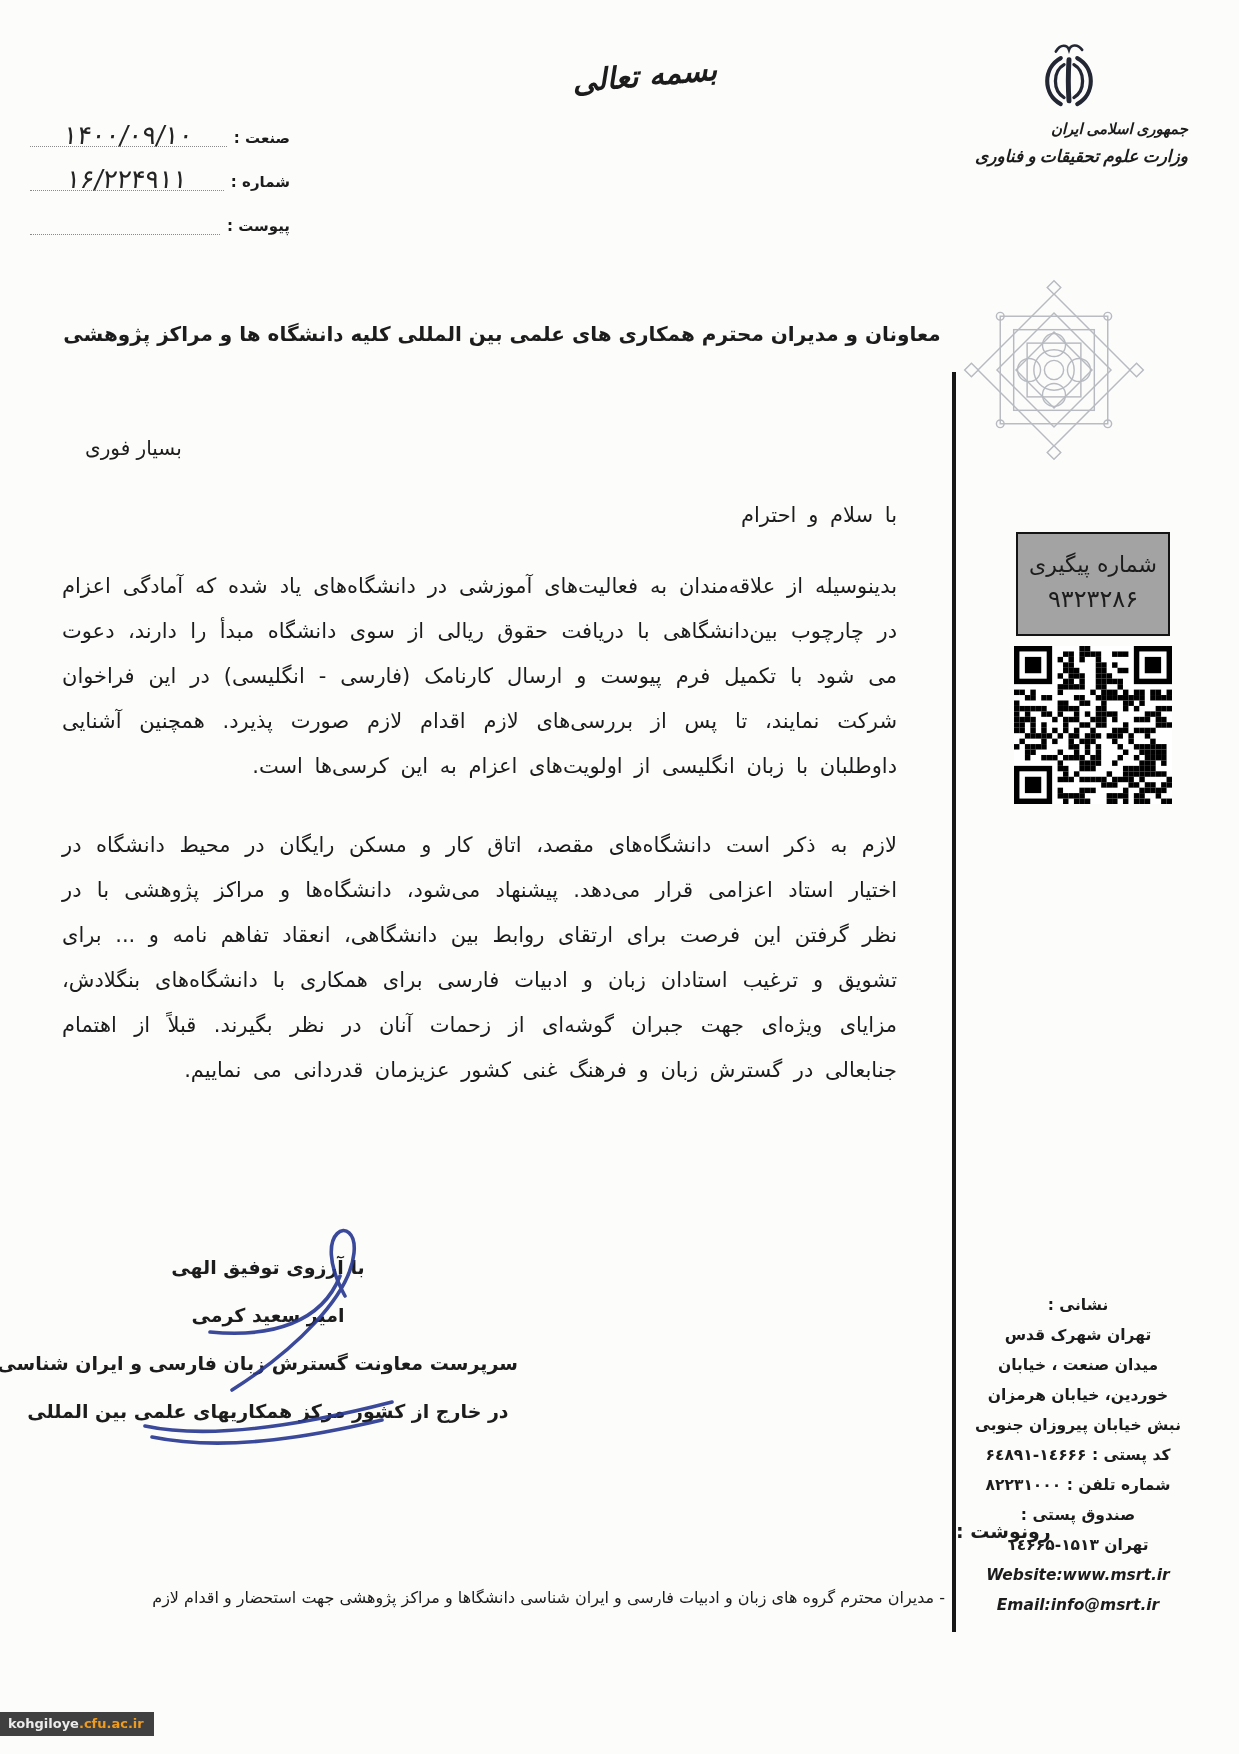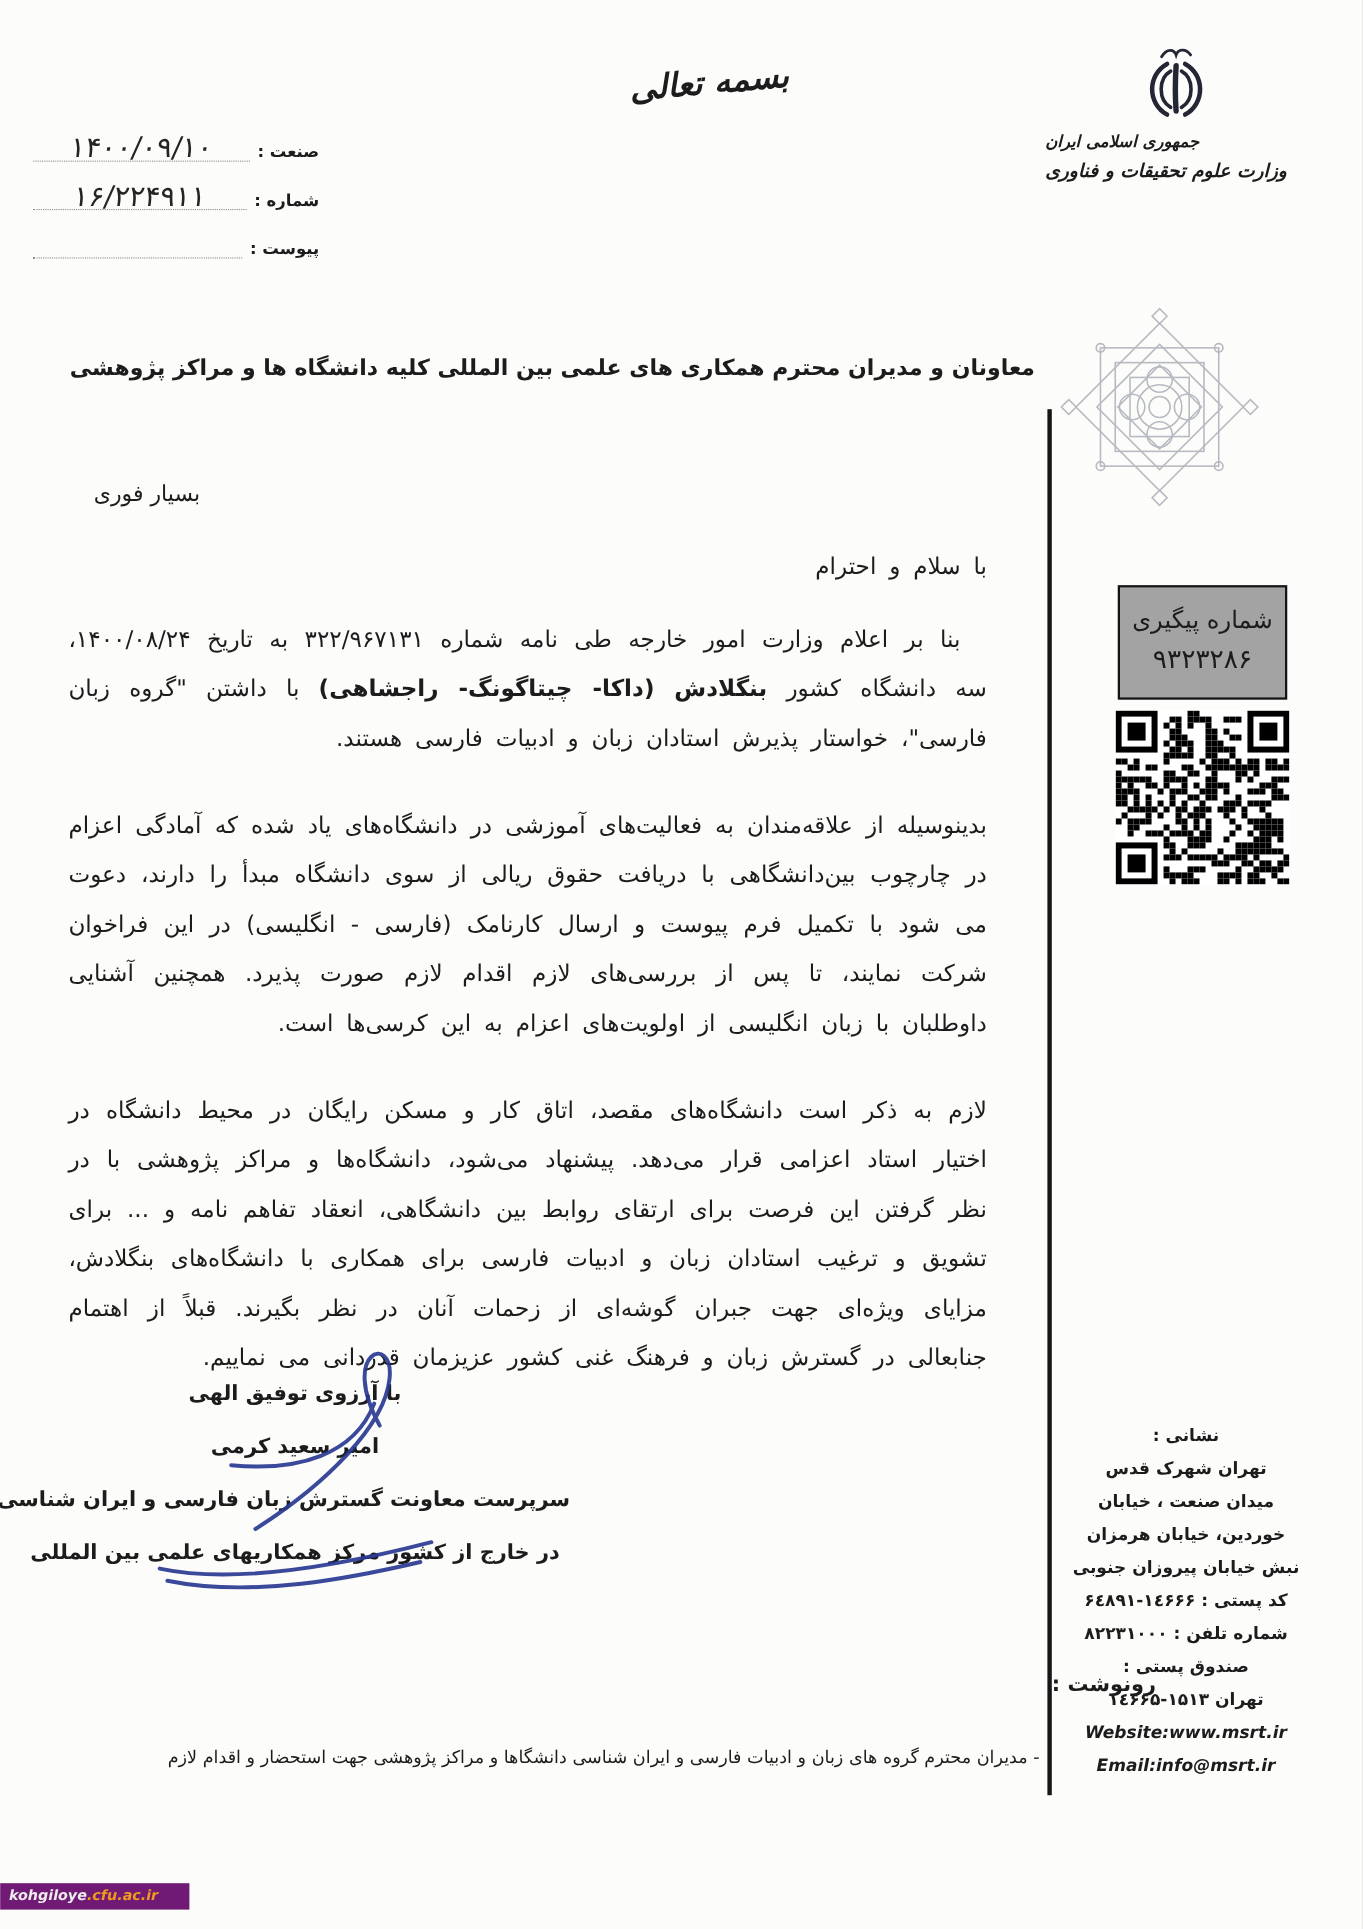--- a/index.html
+++ b/index.html
@@ -13,21 +13,21 @@
   .meta-block { position:absolute; left:26px; top:117px; width:264px; direction:rtl; }
   .meta-row { display:flex; align-items:flex-end; height:30px; margin-bottom:14px; }
   .meta-label { font-weight:bold; font-size:15px; white-space:nowrap; flex:0 0 auto; }
   .meta-line { flex:1 1 auto; border-bottom:1px dotted #8a8a8a; position:relative; margin-left:4px; margin-right:7px; height:100%; }
   .meta-value { position:absolute; bottom:-4px; left:0; right:0; text-align:center;
     font-size:26px; letter-spacing:1px; transform:skewX(-8deg); color:#242424; white-space:nowrap; }
   
   .besmeleh { position:absolute; left:520px; top:58px; width:250px; text-align:center; }
   .besmeleh span { display:inline-block; font-size:30px; font-weight:bold; font-style:italic; transform:rotate(-5deg); }
   
-  .gov-block { position:absolute; left:950px; top:40px; width:238px; text-align:left; }
+  .gov-block { position:absolute; left:950px; top:40px; width:238px; text-align:right;font-family:Liberation Serif, serif; }
   .gov-block svg { display:block; margin:0 auto; }
   .gov-line1 { font-size:15px; font-weight:bold; font-style:italic; margin-top:6px; }
   .gov-line2 { font-size:17px; font-weight:bold; font-style:italic; margin-top:8px; white-space:nowrap; }
   
   .ornament { position:absolute; left:958px; top:272px; }
   .vrule { position:absolute; left:952px; top:372px; width:4px; height:1260px; background:#161616; }
   
   .title { position:absolute; left:62px; top:322px; width:880px; text-align:center;
     font-weight:bold; font-size:20px; white-space:nowrap; }
   .urgency { position:absolute; left:85px; top:436px; font-size:20px; }
@@ -51,22 +51,22 @@
   .track-num { font-size:24px; line-height:38px; letter-spacing:2px; }
   .qr { position:absolute; left:1014px; top:646px; width:158px; height:158px; background:#fff; }
   
   .addr { position:absolute; left:952px; top:1290px; width:252px; text-align:center;
     font-weight:bold; font-size:15.5px; line-height:30px; }
   .addr .ltr { direction:ltr; font-style:italic; white-space:nowrap; }
   .cc-label { position:absolute; left:956px; top:1520px; font-weight:bold; font-size:19px; }
   .cc-line { position:absolute; left:55px; top:1588px; width:890px; text-align:right;
     font-size:16px; white-space:nowrap; }
   
-  .watermark { position:absolute; left:0; top:1712px; background:#701a75; direction:ltr;
-    padding:4px 28px 5px 8px; font-size:13px; font-weight:bold; font-style:italic;
+  .watermark { position:absolute; left:0; top:1712px; background:#404040; direction:ltr;
+    padding:4px 10px 5px 8px; font-size:13px; font-weight:bold; 
     color:#ececec; font-family:"DejaVu Sans", sans-serif; }
   .watermark .suffix { color:#ef9b1d; }
 </style>
 </head>
 <body>
 
 <div class="page">
 
   <div class="meta-block">
     <div class="meta-row">
@@ -131,21 +131,20 @@
     </g>
   </svg>
 
   <div class="vrule"></div>
 
   <div class="title">معاونان و مدیران محترم همکاری های علمی بین المللی کلیه دانشگاه ها و مراکز پژوهشی</div>
   <div class="urgency">بسیار فوری</div>
 
   <div class="body">
     <div class="salutation">با سلام و احترام</div>
-    <p class="p1"><span>بنا بر اعلام وزارت امور خارجه طی نامه شماره ۳۲۲/۹۶۷۱۳۱ به تاریخ ۱۴۰۰/۰۸/۲۴، سه دانشگاه کشور </span><span class="b">بنگلادش (داکا- چیتاگونگ- راجشاهی)</span><span> با داشتن "گروه زبان فارسی"، خواستار پذیرش استادان زبان و ادبیات فارسی هستند.</span></p>
     <p class="p2">بدینوسیله از علاقه‌مندان به فعالیت‌های آموزشی در دانشگاه‌های یاد شده که آمادگی اعزام در چارچوب بین‌دانشگاهی با دریافت حقوق ریالی از سوی دانشگاه مبدأ را دارند، دعوت می شود با تکمیل فرم پیوست و ارسال کارنامک (فارسی - انگلیسی) در این فراخوان شرکت نمایند، تا پس از بررسی‌های لازم اقدام لازم صورت پذیرد. همچنین آشنایی داوطلبان با زبان انگلیسی از اولویت‌های اعزام به این کرسی‌ها است.</p>
     <p class="p3">لازم به ذکر است دانشگاه‌های مقصد، اتاق کار و مسکن رایگان در محیط دانشگاه در اختیار استاد اعزامی قرار می‌دهد. پیشنهاد می‌شود، دانشگاه‌ها و مراکز پژوهشی با در نظر گرفتن این فرصت برای ارتقای روابط بین دانشگاهی، انعقاد تفاهم نامه و ... برای تشویق و ترغیب استادان زبان و ادبیات فارسی برای همکاری با دانشگاه‌های بنگلادش، مزایای ویژه‌ای جهت جبران گوشه‌ای از زحمات آنان در نظر بگیرند. قبلاً از اهتمام جنابعالی در گسترش زبان و فرهنگ غنی کشور عزیزمان قدردانی می نماییم.</p>
   </div>
 
   <div class="sig-block">
     <div>با آرزوی توفیق الهی</div>
     <div>امیر سعید کرمی</div>
     <div>سرپرست معاونت گسترش زبان فارسی و ایران شناسی</div>
     <div>در خارج از کشور مرکز همکاریهای علمی بین المللی</div>
   </div>

